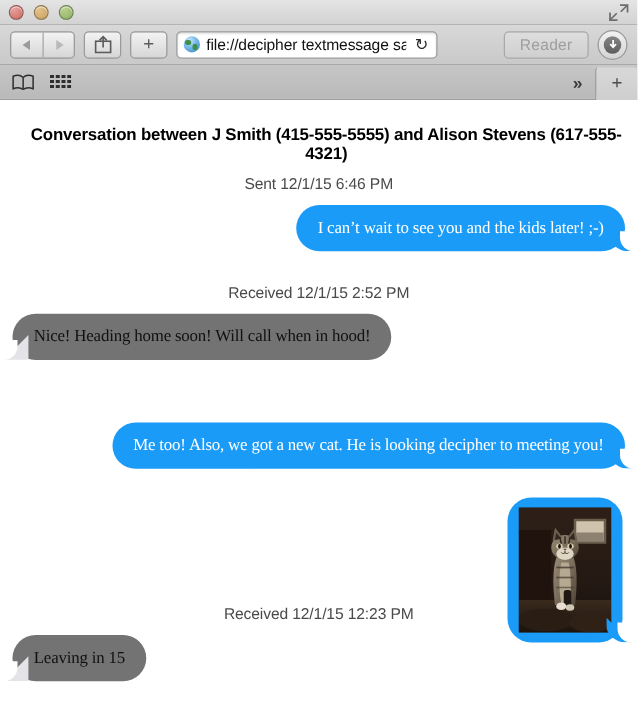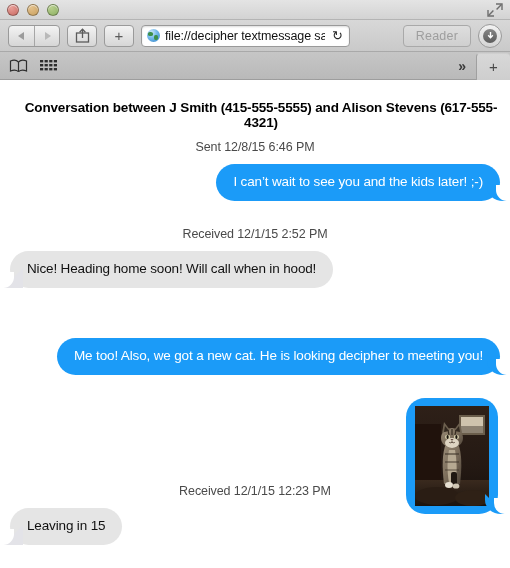--- a/index.html
+++ b/index.html
@@ -247,27 +247,28 @@
 
   .bubble {
     position: relative;
     display: inline-block;
     padding: 10px 17px;
     border-radius: 19px;
     font-size: 13.5px;
     line-height: 1.25;
     letter-spacing: -0.15px;
     max-width: 470px;
+    font-family: Liberation Serif, serif;
   }
   .bubble.sent {
     background: #1b9bf8;
     color: #ffffff;
   }
   .bubble.received {
-    background: #e5e5e5;
+    background: #737373;
     color: #111111;
   }
 
   
   .bubble.sent::after {
     content: "";
     position: absolute;
     right: -7px;
     bottom: 0px;
     width: 20px;
@@ -424,21 +425,21 @@
     <div class="bm-right">
       <div class="chev">»</div>
       <div class="newtab">+</div>
     </div>
   </div>
 
   <div class="page">
 
     <div class="convo-title">Conversation between J Smith (415-555-5555) and Alison Stevens (617-555-4321)</div>
 
-    <div class="stamp msg" style="left:0; right:0; top:60px;">Sent 12/8/15 6:46 PM</div>
+    <div class="stamp msg" style="left:0; right:0; top:60px;">Sent 12/1/15 6:46 PM</div>
 
     <div class="row right msg" style="left:0; right:10px; top:84px;">
       <div class="bubble sent">I can’t wait to see you and the kids later! ;-)</div>
     </div>
 
     <div class="stamp msg" style="left:0; right:0; top:147px;">Received 12/1/15 2:52 PM</div>
 
     <div class="row left msg" style="left:10px; right:0; top:171px;">
       <div class="bubble received">Nice! Heading home soon! Will call when in hood!</div>
     </div>

